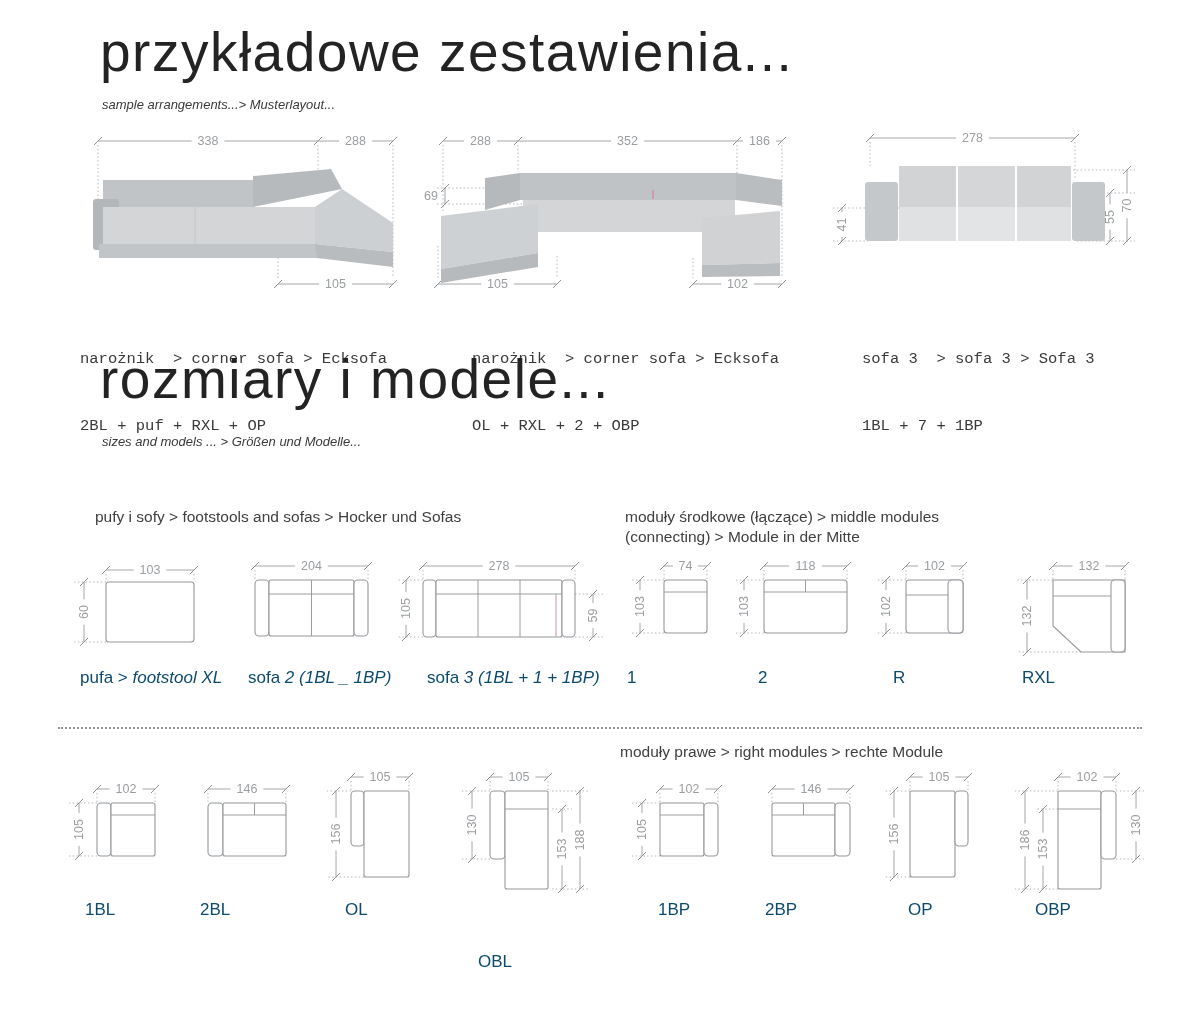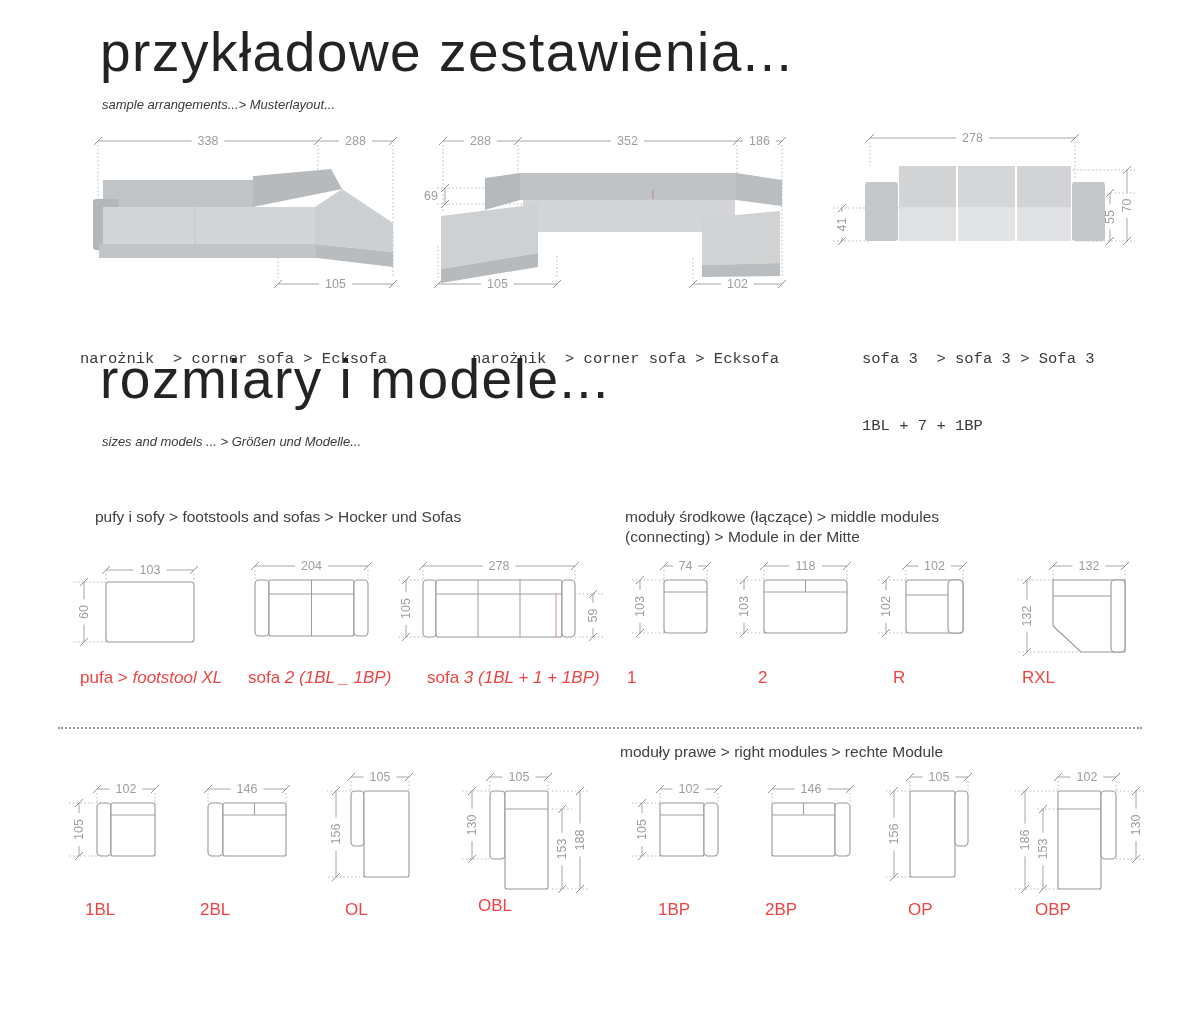--- a/index.html
+++ b/index.html
@@ -2,21 +2,21 @@
 <html><head>
 <meta charset="utf-8">
 <style>
   html,body{margin:0;padding:0;background:#fff;}
   .page{position:relative;width:1200px;height:1034px;background:#fff;overflow:hidden;
         font-family:"Liberation Sans",sans-serif;color:#2c2c2c;}
   .t1{position:absolute;margin:0;font-size:55px;font-weight:300;letter-spacing:1.5px;color:#232323;line-height:1;}
   .sub{position:absolute;font-size:13px;font-style:italic;color:#3a3a3a;}
   .cap{position:absolute;font-size:15.5px;color:#3a3a3a;line-height:1.45;white-space:pre-wrap;font-family:Liberation Mono, monospace;}
   .heading{position:absolute;font-size:15.5px;color:#404040;line-height:1.3;}
-  .mlabel{position:absolute;font-size:17px;color:#ef4444;text-align:center;}
+  .mlabel{position:absolute;font-size:17px;color:#0c4a6e;text-align:center;}
   .mlabel .em{font-style:italic;}
   .divider{position:absolute;left:58px;top:727px;width:1084px;border-top:2px dotted #8f9396;height:0;}
   .fig{position:absolute;overflow:visible;}
   .dl{stroke:#a2a6a9;stroke-width:1;fill:none;}
   .tick{stroke:#8f9497;}
   .ext{stroke:#b4b7b9;stroke-width:1;stroke-dasharray:1.5 2.3;fill:none;}
   .dnum{font-family:"Liberation Sans",sans-serif;font-size:12.5px;fill:#9b9ea1;}
   .out{fill:#fff;stroke:#94989c;stroke-width:1.1;}
   .iline{stroke:#9a9ea1;stroke-width:1;fill:none;}
 </style>
@@ -179,23 +179,25 @@
       <rect x="40" y="56" width="33" height="59" rx="3" fill="#c5c8ca"></rect>
       <rect x="247" y="56" width="33" height="59" rx="3" fill="#c5c8ca"></rect>
       <rect x="74" y="81" width="57" height="34" fill="#dfe1e2"></rect>
       <rect x="133" y="81" width="57" height="34" fill="#e2e4e5"></rect>
       <rect x="192" y="81" width="54" height="34" fill="#dfe1e2"></rect>
     </g>
   </svg>
 
   <div class="cap" style="left:80px;top:303px">
     <div>narożnik  &gt; corner sofa &gt; Ecksofa</div>
+    <div>2BL + puf + RXL + OP</div>
   </div>
   <div class="cap" style="left:472px;top:303px">
     <div>narożnik  &gt; corner sofa &gt; Ecksofa</div>
+    <div>OL + RXL + 2 + OBP</div>
   </div>
   <div class="cap" style="left:862px;top:303px">
     <div>sofa 3  &gt; sofa 3 &gt; Sofa 3</div>
     <div>1BL + 7 + 1BP</div>
   </div>
 
   <h1 class="t1" style="left:100px;top:352px">rozmiary i modele...</h1>
   <div class="sub" style="left:102px;top:434px">sizes and models ... &gt; Größen und Modelle...</div>
 
   <div class="heading" style="left:625px;top:507px;width:372px">moduły środkowe (łączące) &gt; middle modules (connecting) &gt; Module in der Mitte</div>
@@ -649,19 +651,19 @@
     <g>
       <rect class="out" x="55" y="31" width="43" height="98" rx="2"></rect>
       <rect class="out" x="98" y="31" width="15" height="68" rx="4"></rect>
       <line class="iline" x1="55" y1="49" x2="98" y2="49"></line>
     </g>
   </svg>
 
   <div class="mlabel" style="left:85px;top:900px">1BL</div>
   <div class="mlabel" style="left:200px;top:900px">2BL</div>
   <div class="mlabel" style="left:345px;top:900px">OL</div>
-  <div class="mlabel" style="left:478px;top:896px">OBL</div>
+  <div class="mlabel" style="left:478px;top:952px">OBL</div>
   <div class="mlabel" style="left:658px;top:900px">1BP</div>
   <div class="mlabel" style="left:765px;top:900px">2BP</div>
   <div class="mlabel" style="left:908px;top:900px">OP</div>
   <div class="mlabel" style="left:1035px;top:900px">OBP</div>
 
 </div>
 
 </body></html>

